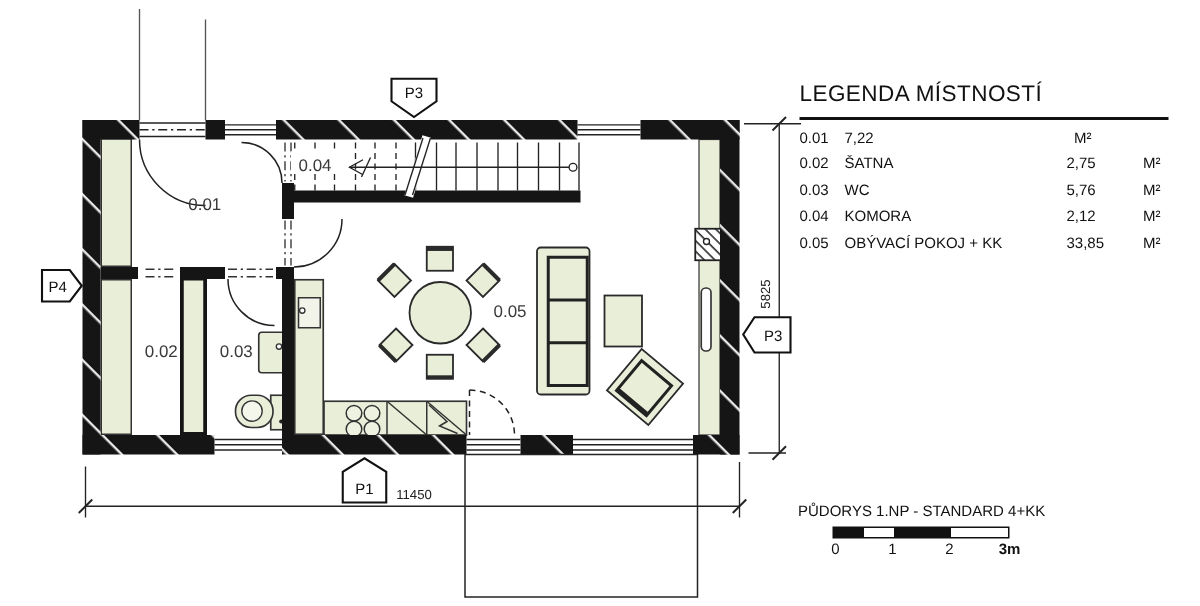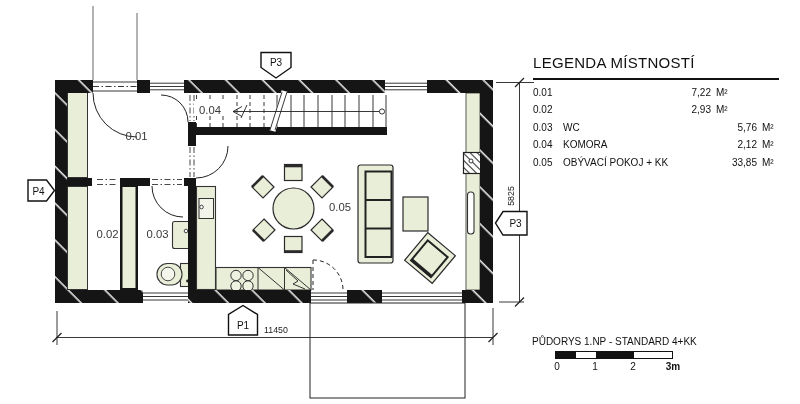--- a/index.html
+++ b/index.html
@@ -10,21 +10,21 @@
   .room-label{font-size:11.3px;fill:#3a3a3a;}
   .marker-label{font-size:10px;fill:#111;}
   .dim-label{font-size:8.8px;fill:#222;}
 
   .legend{position:absolute;left:533px;top:54px;width:246px;}
   .legend-title{font-size:15px;letter-spacing:.3px;color:#111;}
   .legend-rule{height:2.4px;background:#111;margin-top:7px;}
   .legend-rows{margin-top:3px;}
   .leg-row{display:grid;grid-template-columns:30px 1fr 46px 22px;align-items:center;
            height:17.6px;font-size:10px;color:#111;}
-  .leg-area{text-align:right;}
+  .leg-area{text-align:left;}
   .leg-unit{padding-left:5px;}
 
   .titleblock{position:absolute;left:532px;top:336px;width:250px;}
   .plan-title{font-size:10px;color:#111;white-space:nowrap;}
   .scalebar{position:relative;margin-left:23px;margin-top:4px;width:116px;height:6px;
             border:1px solid #111;
             background:linear-gradient(90deg,#111 0 20px,#fff 20px 40px,#111 40px 78px,#fff 78px 116px);}
   .scale-labels{position:relative;height:14px;margin-top:2px;font-size:10px;color:#111;}
   .scale-labels span{position:absolute;transform:translateX(-50%);}
   .sl0{left:25px;} .sl1{left:63px;} .sl2{left:101px;} .sl3{left:141px;font-weight:bold;}
@@ -259,21 +259,22 @@
   <div class="legend-title">LEGENDA MÍSTNOSTÍ</div>
   <div class="legend-rule"></div>
   <div class="legend-rows">
     <div class="leg-row">
       <span class="leg-num">0.01</span>
       <span class="leg-area">7,22</span>
       <span class="leg-unit">M²</span>
     </div>
     <div class="leg-row">
       <span class="leg-num">0.02</span>
-      <span class="leg-area">2,93</span>
+      <span class="leg-name">ŠATNA</span>
+      <span class="leg-area">2,75</span>
       <span class="leg-unit">M²</span>
     </div>
     <div class="leg-row">
       <span class="leg-num">0.03</span>
       <span class="leg-name">WC</span>
       <span class="leg-area">5,76</span>
       <span class="leg-unit">M²</span>
     </div>
     <div class="leg-row">
       <span class="leg-num">0.04</span>

